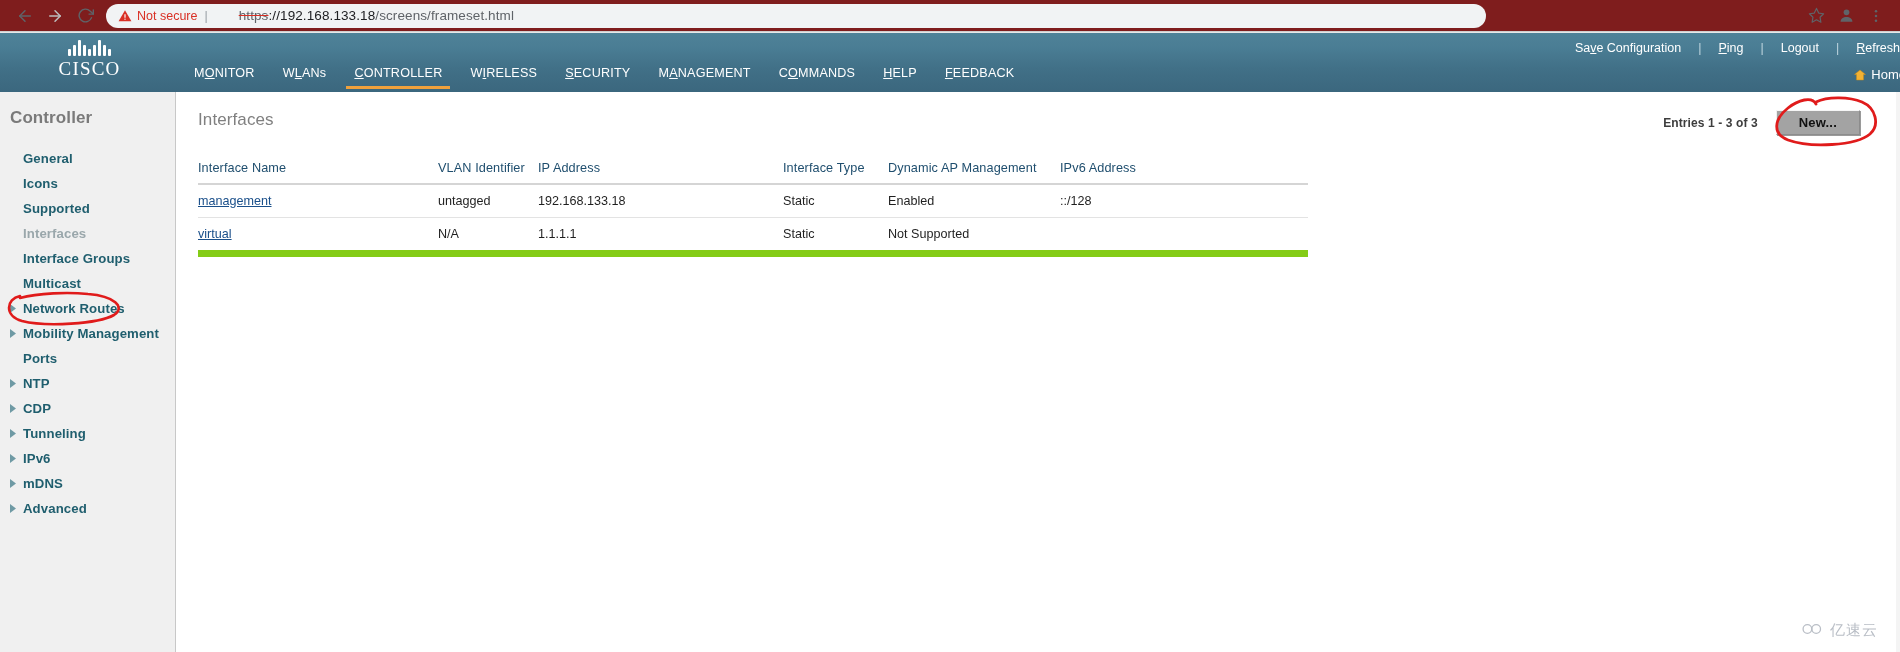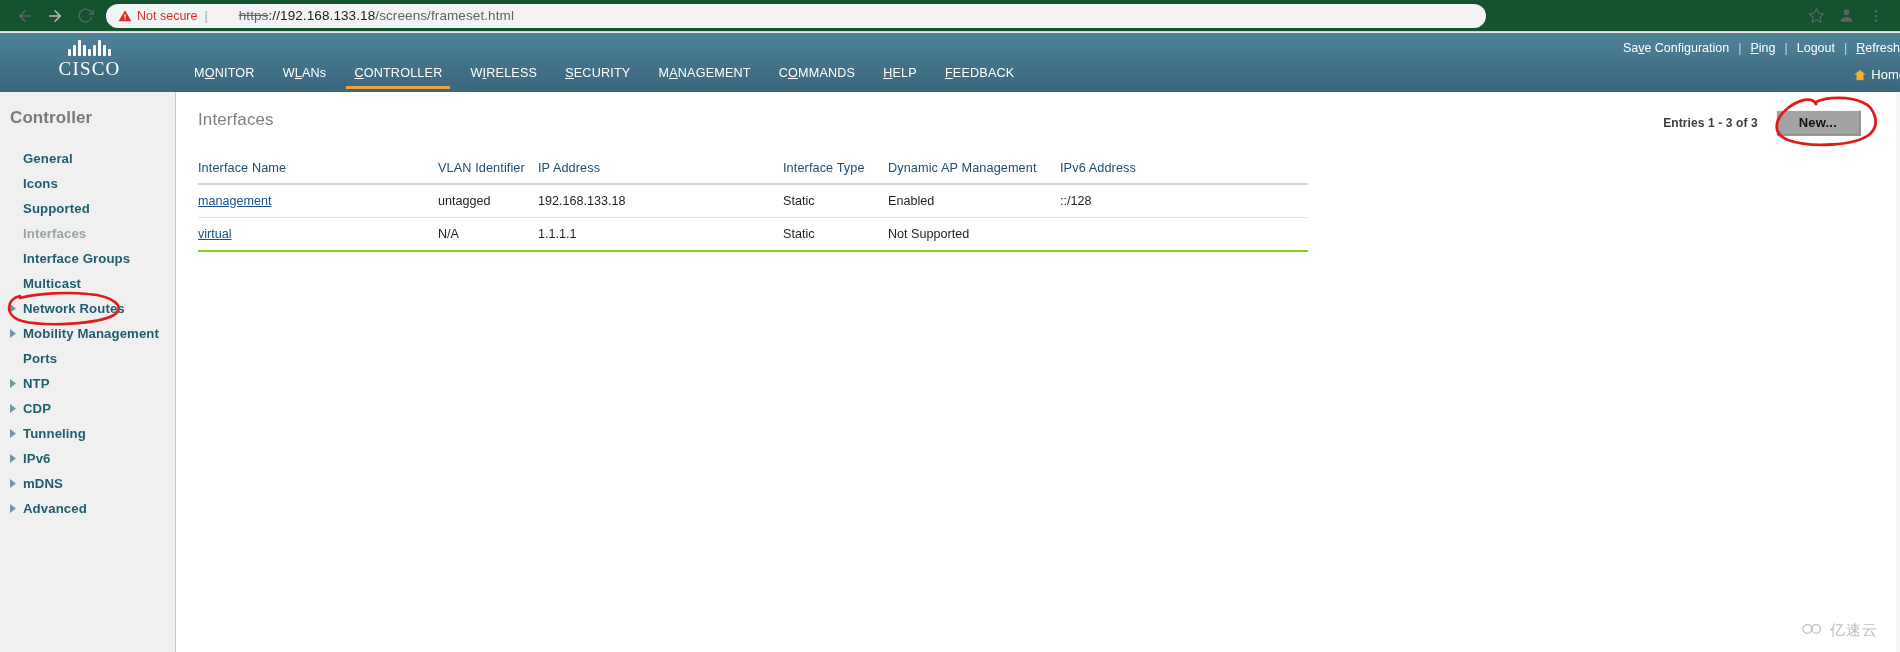--- a/index.html
+++ b/index.html
@@ -5,21 +5,21 @@
   * { margin:0; padding:0; box-sizing:border-box; }
   html,body { width:1900px; height:652px; overflow:hidden; }
   body {
     font-family:"Liberation Sans", sans-serif;
     background:#ffffff;
     -webkit-font-smoothing:antialiased;
   }
 
   
   #browser-chrome {
-    height:32px; background:#14532d; display:flex; align-items:center;
+    height:32px; background:#7f1d1d; display:flex; align-items:center;
     padding:0 10px; border-bottom:1px solid #cfcfcf; position:relative;
   }
   .nav-btn {
     width:30px; height:30px; display:flex; align-items:center; justify-content:center;
     color:#5f6368; flex:0 0 auto;
   }
   .nav-btn svg { display:block; }
   .nav-btn.disabled { color:#bdbdbd; }
   #omnibox {
     flex:1 1 auto; height:24px; background:#f1f3f4; border-radius:12px;
@@ -61,21 +61,21 @@
   .nav-item {
     color:#ffffff; font-size:12.6px; letter-spacing:.2px; padding:0 14px 9px 14px;
     white-space:nowrap; position:relative; font-family:"Liberation Sans", sans-serif;
   }
   .nav-item u { text-decoration:underline; }
   .nav-item.active::after {
     content:""; position:absolute; left:6px; right:6px; bottom:0; height:3px; background:#f0a13c;
   }
   #header-links {
     position:absolute; right:0px; top:8px; color:#ffffff; font-size:12.5px;
-    display:flex; align-items:center; white-space:nowrap;
+    display:flex; align-items:center; white-space:nowrap;gap:8px;
   }
   #header-links a { color:#ffffff; text-decoration:none; }
   #header-links a u { text-decoration:underline; }
   #header-links .hl-sep { margin:0 9px; color:#bcd3dd; }
   #home-link {
     position:absolute; right:-6px; top:34px; color:#ffffff; font-size:13px;
     display:flex; align-items:center; gap:5px; white-space:nowrap;
   }
   #home-icon { width:12px; height:12px; display:block; }
 
@@ -127,21 +127,21 @@
   table#iface-table { border-collapse:collapse; width:100%; font-size:12.6px; }
   #iface-table thead th {
     text-align:left; font-weight:normal; color:#1f4e6e; font-size:12.7px;
     padding:0 0 8px 0; border-bottom:2px solid #d5d5d5; white-space:nowrap;
     letter-spacing:.1px;
   }
   #iface-table tbody td {
     padding:9px 0 9px 0; border-bottom:1px solid #e3e3e3; color:#1f1f1f;
     font-size:12.6px; white-space:nowrap;
   }
-  #iface-table tbody tr:last-child td { border-bottom:2px solid #84cc16;margin-left:37px; }
+  #iface-table tbody tr:last-child td { border-bottom:7px solid #84cc16;margin-left:37px; }
   .col-name  { width:240px; }
   .col-vlan  { width:100px; }
   .col-ip    { width:245px; }
   .col-type  { width:105px; }
   .col-dyn   { width:172px; }
   .col-ipv6  { width:auto; }
   td.col-name a { color:#1a4f8a; text-decoration:underline; }
 
   
   #iface-circle { position:absolute; left:2px; top:198px; width:128px; height:36px; pointer-events:none; }

